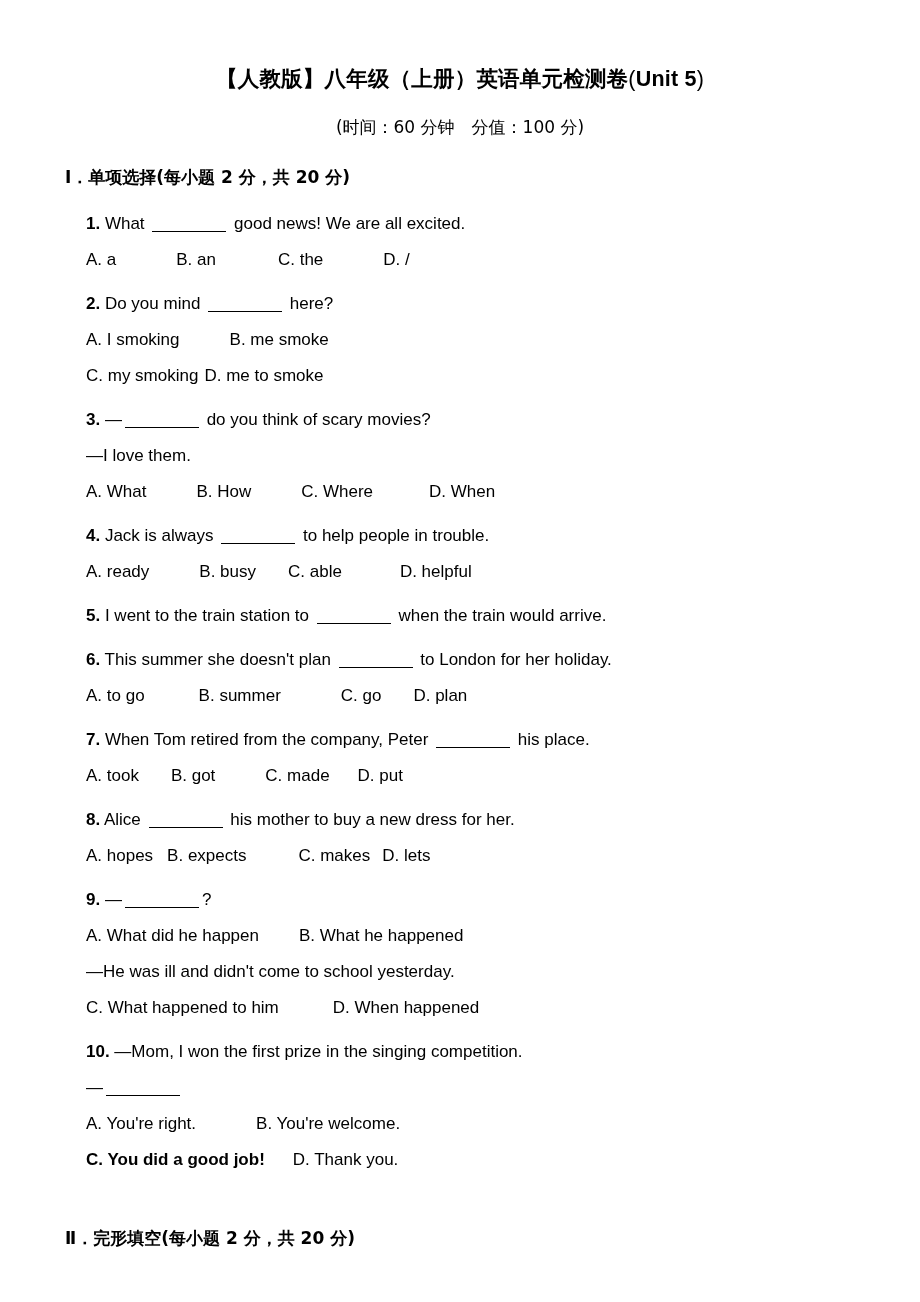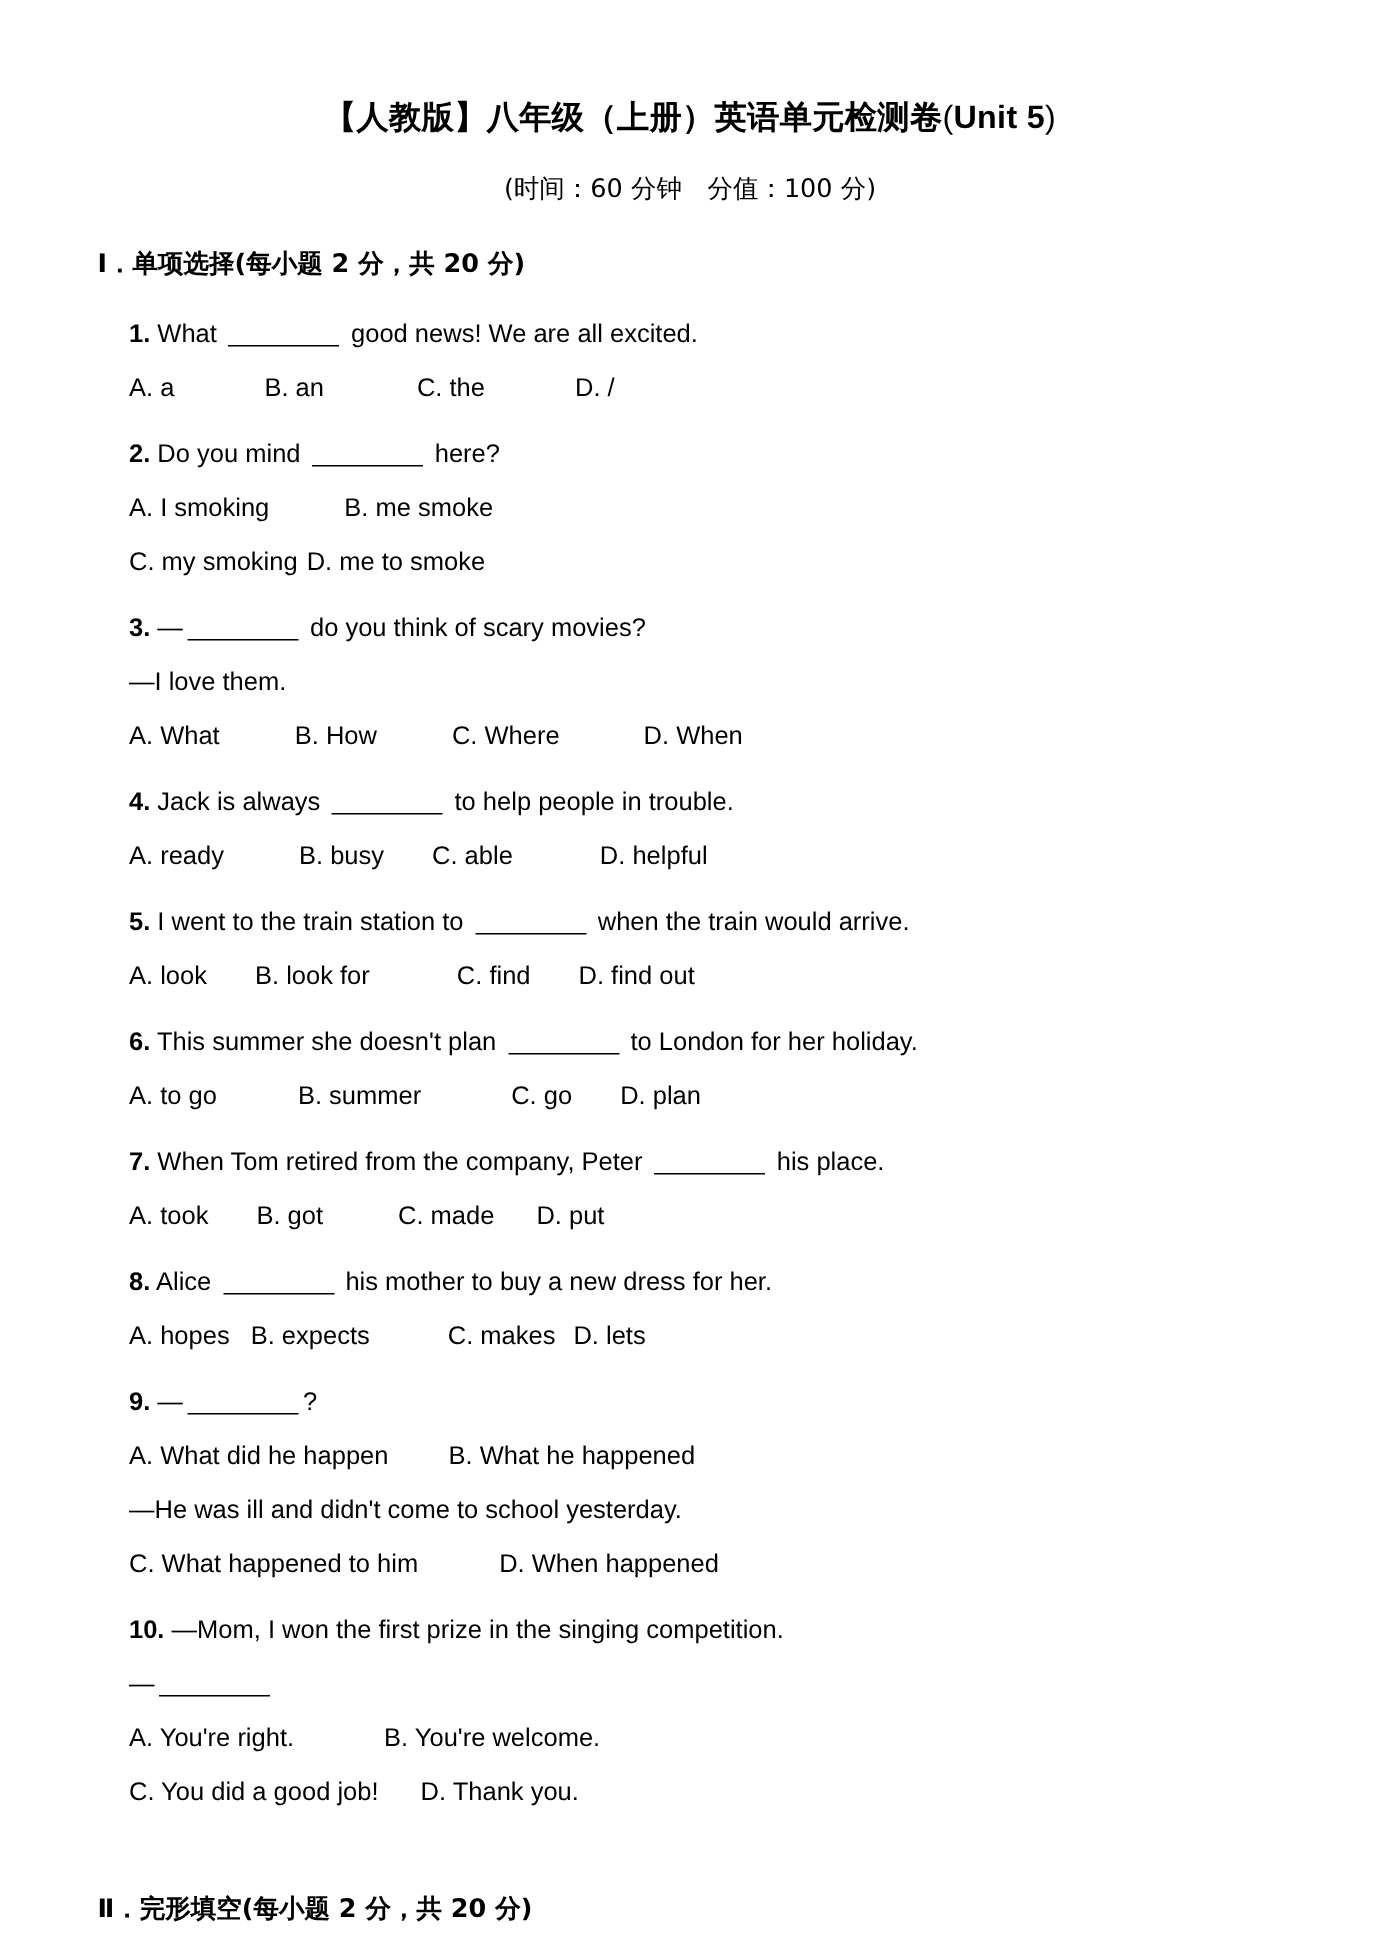--- a/index.html
+++ b/index.html
@@ -112,32 +112,31 @@
       <div class="line opts"><span class="opt" style="margin-left: 0px;">A. a</span><span class="opt" style="margin-left: 60px;">B. an</span><span class="opt" style="margin-left: 62px;">C. the</span><span class="opt" style="margin-left: 60px;">D. /</span></div>
       <div class="line line-stem"><span class="num">2.</span><span> Do you mind </span><span class="blank"></span><span> here?</span></div>
       <div class="line opts"><span class="opt" style="margin-left: 0px;">A. I smoking</span><span class="opt" style="margin-left: 50px;">B. me smoke</span></div>
       <div class="line opts"><span class="opt" style="margin-left: 0px;">C. my smoking</span><span class="opt" style="margin-left: 6px;">D. me to smoke</span></div>
       <div class="line line-stem"><span class="num">3.</span><span> —</span><span class="blank"></span><span> do you think of scary movies?</span></div>
       <div class="line">—I love them.</div>
       <div class="line opts"><span class="opt" style="margin-left: 0px;">A. What</span><span class="opt" style="margin-left: 50px;">B. How</span><span class="opt" style="margin-left: 50px;">C. Where</span><span class="opt" style="margin-left: 56px;">D. When</span></div>
       <div class="line line-stem"><span class="num">4.</span><span> Jack is always </span><span class="blank"></span><span> to help people in trouble.</span></div>
       <div class="line opts"><span class="opt" style="margin-left: 0px;">A. ready</span><span class="opt" style="margin-left: 50px;">B. busy</span><span class="opt" style="margin-left: 32px;">C. able</span><span class="opt" style="margin-left: 58px;">D. helpful</span></div>
       <div class="line line-stem"><span class="num">5.</span><span> I went to the train station to </span><span class="blank"></span><span> when the train would arrive.</span></div>
-      <div class="line opts"><span class="opt" style="margin-left: 0px;">A. look</span><span class="opt" style="margin-left: 32px;">B. look for</span><span class="opt" style="margin-left: 58px;">C. find</span><span class="opt" style="margin-left: 32px;">D. find out</span></div>
       <div class="line line-stem"><span class="num">6.</span><span> This summer she doesn't plan </span><span class="blank"></span><span> to London for her holiday.</span></div>
       <div class="line opts"><span class="opt" style="margin-left: 0px;">A. to go</span><span class="opt" style="margin-left: 54px;">B. summer</span><span class="opt" style="margin-left: 60px;">C. go</span><span class="opt" style="margin-left: 32px;">D. plan</span></div>
       <div class="line line-stem"><span class="num">7.</span><span> When Tom retired from the company, Peter </span><span class="blank"></span><span> his place.</span></div>
       <div class="line opts"><span class="opt" style="margin-left: 0px;">A. took</span><span class="opt" style="margin-left: 32px;">B. got</span><span class="opt" style="margin-left: 50px;">C. made</span><span class="opt" style="margin-left: 28px;">D. put</span></div>
       <div class="line line-stem"><span class="num">8.</span><span> Alice </span><span class="blank"></span><span> his mother to buy a new dress for her.</span></div>
       <div class="line opts"><span class="opt" style="margin-left: 0px;">A. hopes</span><span class="opt" style="margin-left: 14px;">B. expects</span><span class="opt" style="margin-left: 52px;">C. makes</span><span class="opt" style="margin-left: 12px;">D. lets</span></div>
       <div class="line line-stem"><span class="num">9.</span><span> —</span><span class="blank"></span><span>?</span></div>
       <div class="line opts"><span class="opt" style="margin-left: 0px;">A. What did he happen</span><span class="opt" style="margin-left: 40px;">B. What he happened</span></div>
       <div class="line">—He was ill and didn't come to school yesterday.</div>
       <div class="line opts"><span class="opt" style="margin-left: 0px;">C. What happened to him</span><span class="opt" style="margin-left: 54px;">D. When happened</span></div>
       <div class="line line-stem"><span class="num">10.</span><span> —Mom, I won the first prize in the singing competition.</span><span></span></div>
       <div class="line"><span>—</span><span class="blank"></span></div>
       <div class="line opts"><span class="opt" style="margin-left: 0px;">A. You're right.</span><span class="opt" style="margin-left: 60px;">B. You're welcome.</span></div>
-      <div class="line opts"><span class="opt" style="margin-left: 0px;">C. You did a good job!</span><span class="opt" style="margin-left: 28px;">D. Thank you.</span></div>
+      <div class="line opts"><span class="opt" style="margin-left: 0px; font-weight: bold;">C. You did a good job!</span><span class="opt" style="margin-left: 28px;">D. Thank you.</span></div>
     </div>
 
   <div class="section-head section-2" id="section-2-head"><span class="roman">Ⅱ</span><span>．</span><span>完形填空(每小题 2 分，共 20 分)</span></div>
 
 </div>
 
 </body></html>

